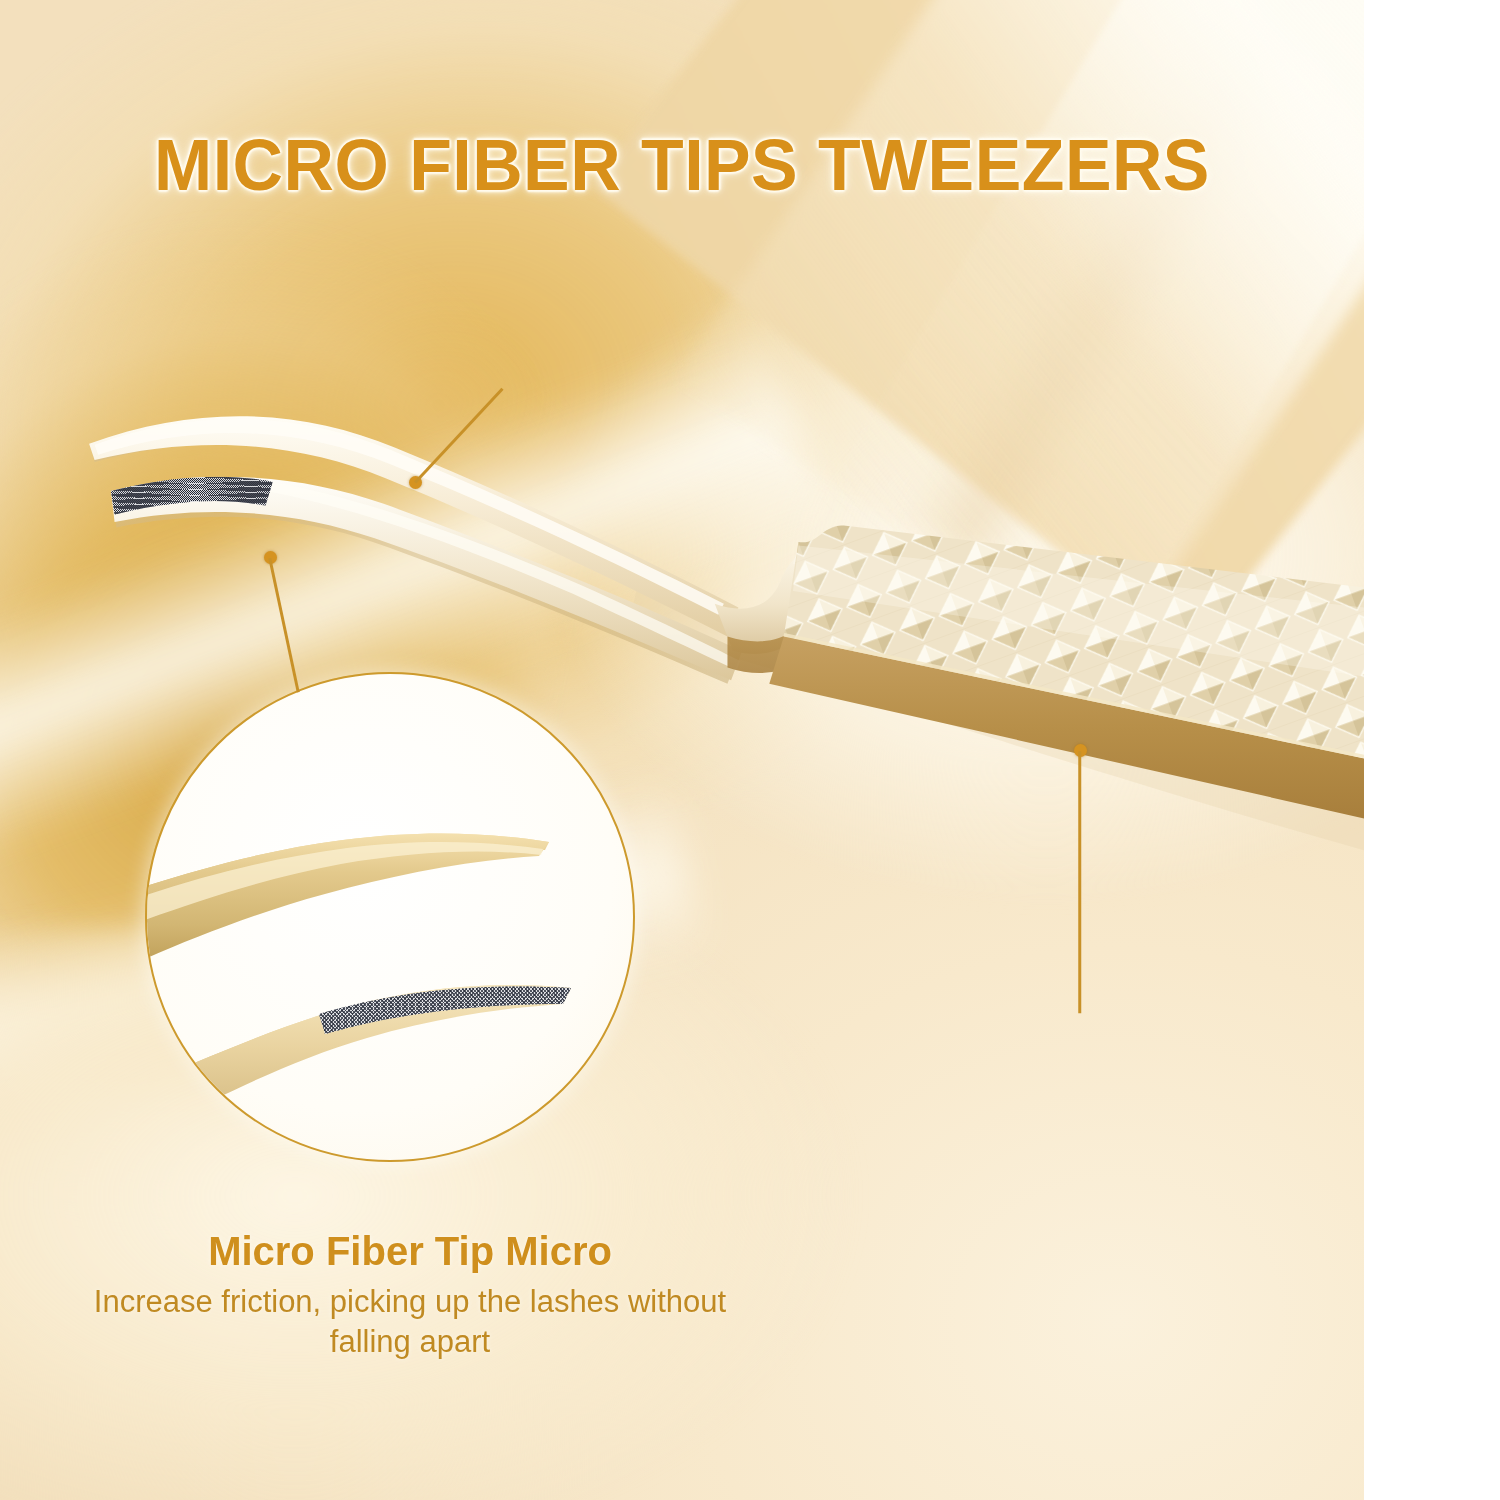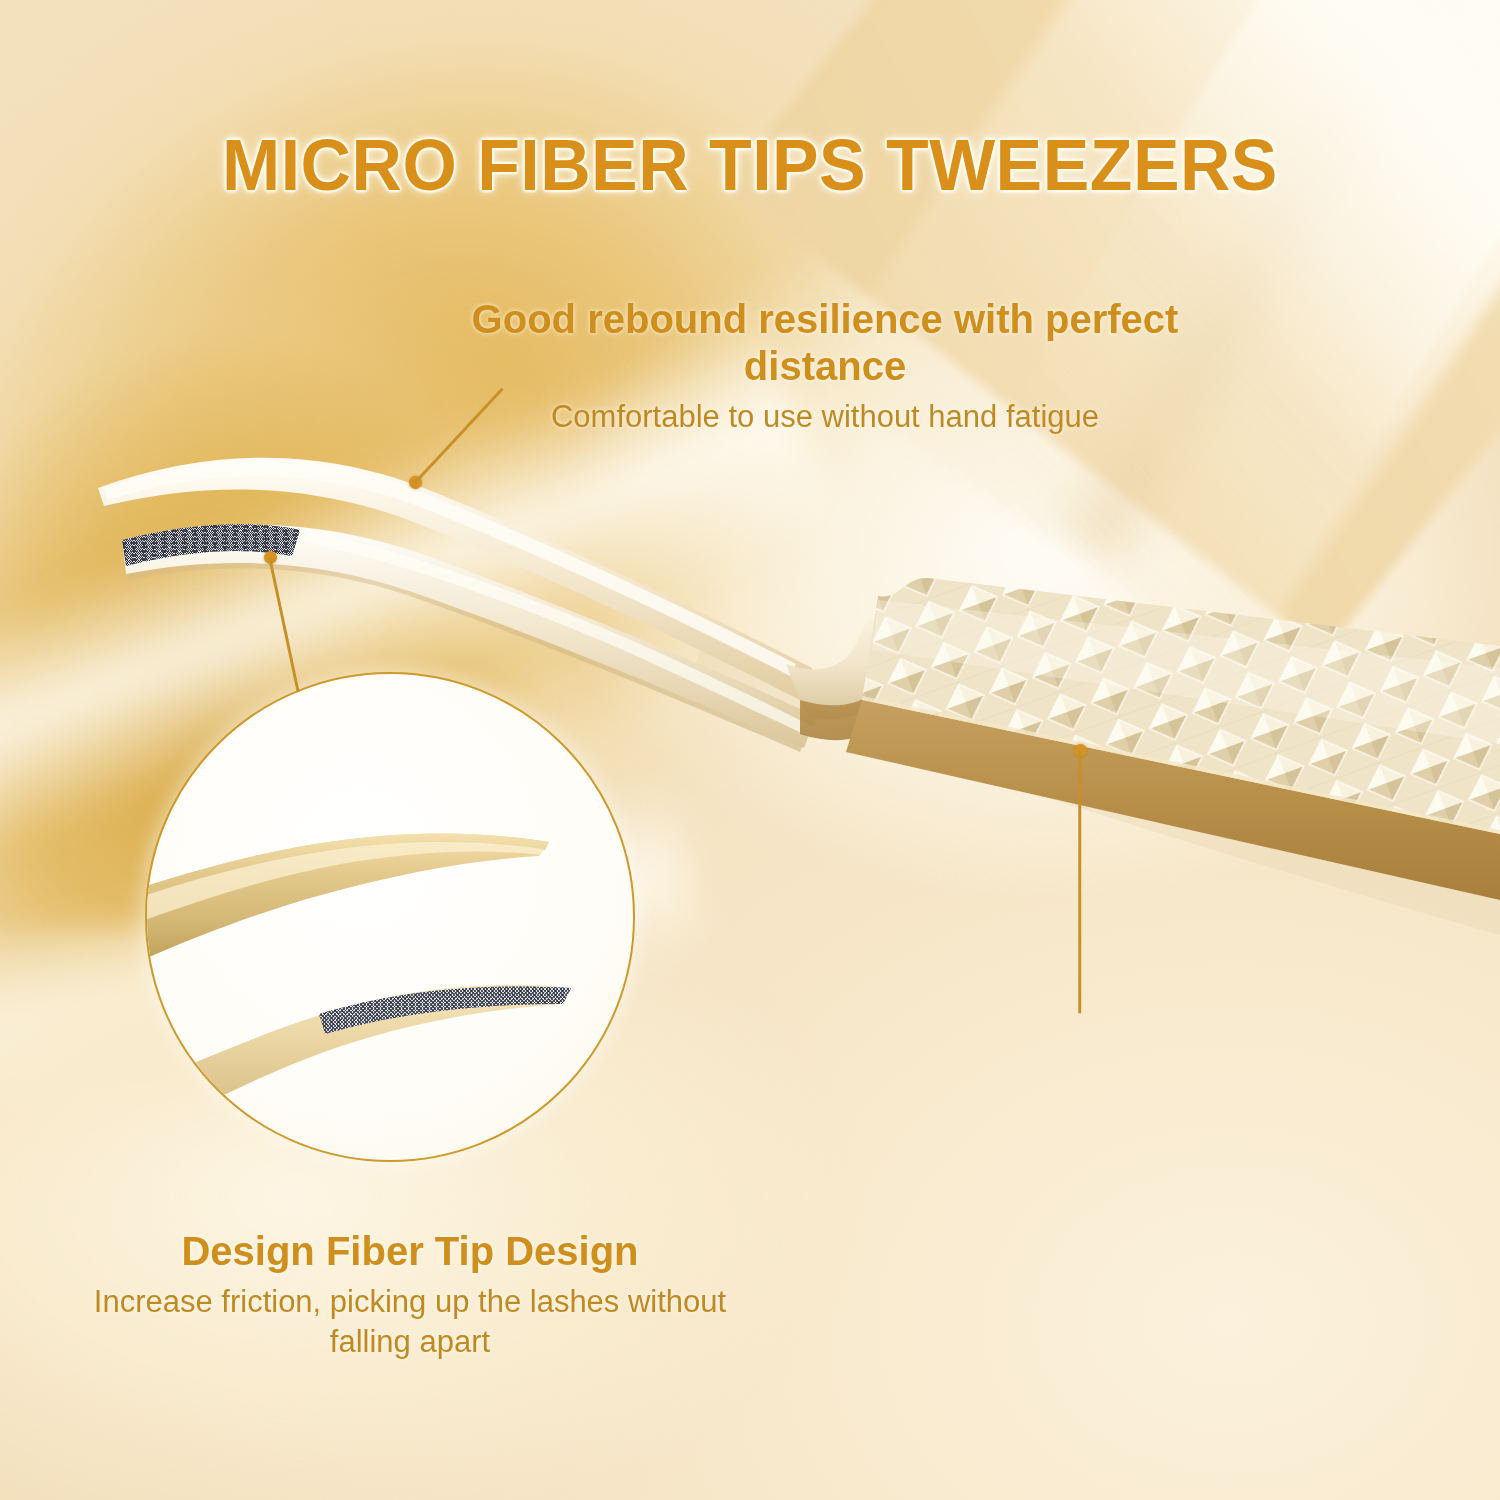--- a/index.html
+++ b/index.html
@@ -2,21 +2,21 @@
 <html><head>
 <meta charset="utf-8">
 <style>
   html, body {
     margin: 0;
     padding: 0;
     background: #ffffff;
   }
   #stage {
     position: relative;
-    width: 1500px;
+    width: 1364px;
     height: 1500px;
     overflow: hidden;
     font-family: "Liberation Sans", sans-serif;
     background: #4c1d95;
   }
 
   
   .bg-base {
     position: absolute; inset: 0;
     background:
@@ -411,24 +411,20 @@
 
   <div class="dot" style="left:409px; top:476px;"></div>
   <div class="leader" style="left:415px; top:481px; width:128px; height:2.5px; transform:rotate(-47deg);"></div>
 
   <div class="dot" style="left:264px; top:551px;"></div>
   <div class="leader" style="left:270px; top:557px; width:137px; height:2.5px; transform:rotate(78deg);"></div>
 
   <div class="dot" style="left:1074px; top:744px;"></div>
   <div class="leader" style="left:1080px; top:750px; width:262px; height:2.5px; transform:rotate(90deg);"></div>
 
-  <div class="callout" id="callout-rebound">
-    <div class="head">Good rebound resilience with perfect distance</div>
-    <div class="sub">Comfortable to use without hand fatigue</div>
-  </div>
 
 
   <div class="callout" id="callout-fiber">
-    <div class="head">Design Fiber Tip Design</div>
+    <div class="head">Micro Fiber Tip Micro</div>
     <div class="sub">Increase friction, picking up the lashes without falling apart</div>
   </div>
 
 </div>
 
 </body></html>

